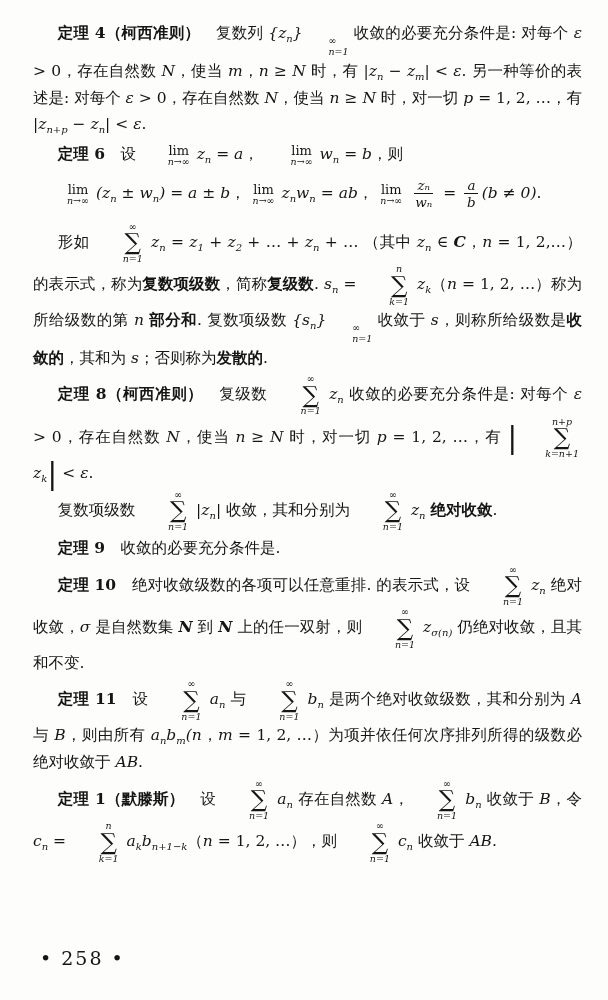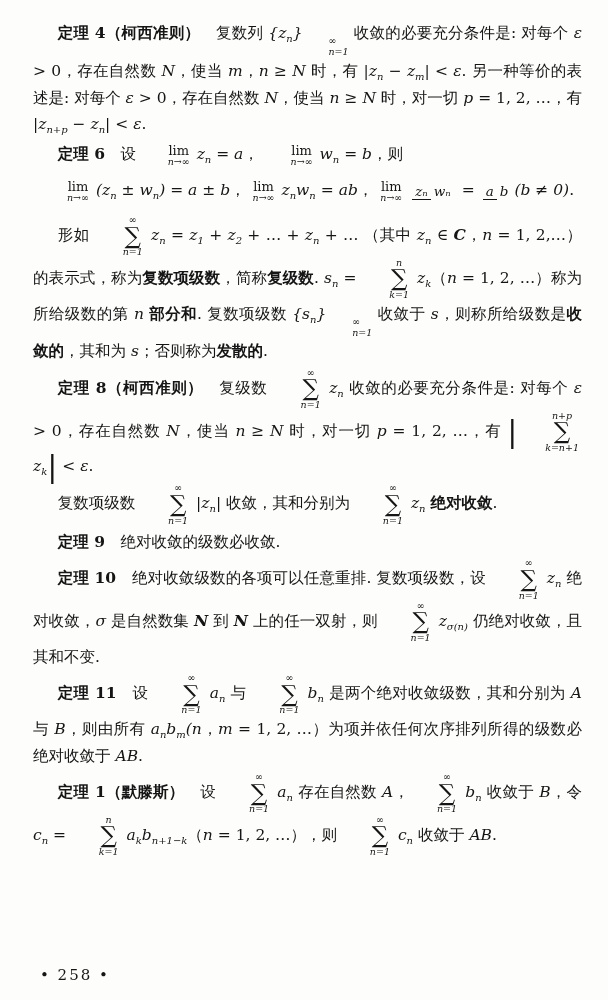--- a/index.html
+++ b/index.html
@@ -19,26 +19,26 @@
   .ss{display:inline-flex;flex-direction:column;align-items:flex-start;
       font-size:9.5px;line-height:1.15;vertical-align:-6px;font-style:italic;margin-left:1px;}
   .sum-wrap{display:inline-flex;flex-direction:column;align-items:center;
       line-height:1;vertical-align:middle;margin:0 3px;}
   .sum-top,.sum-bot{font-size:9.5px;font-style:italic;line-height:1.1;}
   .sigma{font-size:23px;line-height:.95;font-style:normal;}
   .lim-wrap{display:inline-flex;flex-direction:column;align-items:center;
       line-height:1;vertical-align:middle;margin:0 2px;}
   .lim-main{font-size:13px;}
   .lim-bot{font-size:9.5px;font-style:italic;}
-  .frac{display:inline-flex;align-items:center;
+  .frac{display:inline-flex;flex-direction:column;align-items:center;
       vertical-align:middle;line-height:1.2;font-style:italic;margin:0 3px;font-size:13.5px;}
   .frac .num{border-bottom:1px solid #151515;padding:0 3px;}
   .frac .den{padding:0 3px;}
   .tallbar{font-size:30px;font-weight:300;vertical-align:middle;line-height:.8;font-style:normal;}
-  .footer{position:absolute;left:40px;bottom:16px;font-size:15px;letter-spacing:2px;
+  .footer{position:absolute;left:40px;bottom:31px;font-size:19px;letter-spacing:2px;
       font-family:"DejaVu Serif","Liberation Serif",serif;}
 </style>
 </head>
 <body>
 
 <div class="page">
   <main>
       <p class="para kind-p indent"><span class="bo">定理 4（柯西准则）</span><span class="t">　复数列 </span><span class="it">{z</span><span class="sb">n</span><span class="it">}</span><span class="ss">
           <span class="ss-top">∞</span>
           <span class="ss-bot">n=1</span>
@@ -89,22 +89,22 @@
         </span><span class="it"> z</span><span class="sb">k</span><span class="tallbar">|</span><span class="t"> &lt; </span><span class="it">ε</span><span class="t">.</span></p>
       <p class="para kind-p indent"><span class="t">复数项级数 </span><span class="sum-wrap">
           <span class="sum-top">∞</span>
           <span class="sigma">∑</span>
           <span class="sum-bot">n=1</span>
         </span><span class="it"> |z</span><span class="sb">n</span><span class="it">|</span><span class="t"> 收敛，其和分别为 </span><span class="sum-wrap">
           <span class="sum-top">∞</span>
           <span class="sigma">∑</span>
           <span class="sum-bot">n=1</span>
         </span><span class="it"> z</span><span class="sb">n</span><span class="t"> </span><span class="bo">绝对收敛</span><span class="t">.</span></p>
-      <p class="para kind-p indent"><span class="bo">定理 9</span><span class="t">　绝对收敛的级数必收敛.</span></p>
-      <p class="para kind-p indent"><span class="bo">定理 10</span><span class="t">　绝对收敛级数的各项可以任意重排.  复数项级数，设 </span><span class="sum-wrap">
+      <p class="para kind-p indent"><span class="bo">定理 9</span><span class="t">　收敛的必要充分条件是.</span></p>
+      <p class="para kind-p indent"><span class="bo">定理 10</span><span class="t">　绝对收敛级数的各项可以任意重排.  的表示式，设 </span><span class="sum-wrap">
           <span class="sum-top">∞</span>
           <span class="sigma">∑</span>
           <span class="sum-bot">n=1</span>
         </span><span class="it"> z</span><span class="sb">n</span><span class="t"> 绝对收敛，</span><span class="it">σ</span><span class="t"> 是自然数集 </span><span class="bi">N</span><span class="t"> 到 </span><span class="bi">N</span><span class="t"> 上的任一双射，则 </span><span class="sum-wrap">
           <span class="sum-top">∞</span>
           <span class="sigma">∑</span>
           <span class="sum-bot">n=1</span>
         </span><span class="it"> z</span><span class="sb">σ(n)</span><span class="t"> 仍绝对收敛，且其和不变.</span></p>
       <p class="para kind-p indent"><span class="bo">定理 11</span><span class="t">　设 </span><span class="sum-wrap">
           <span class="sum-top">∞</span>

